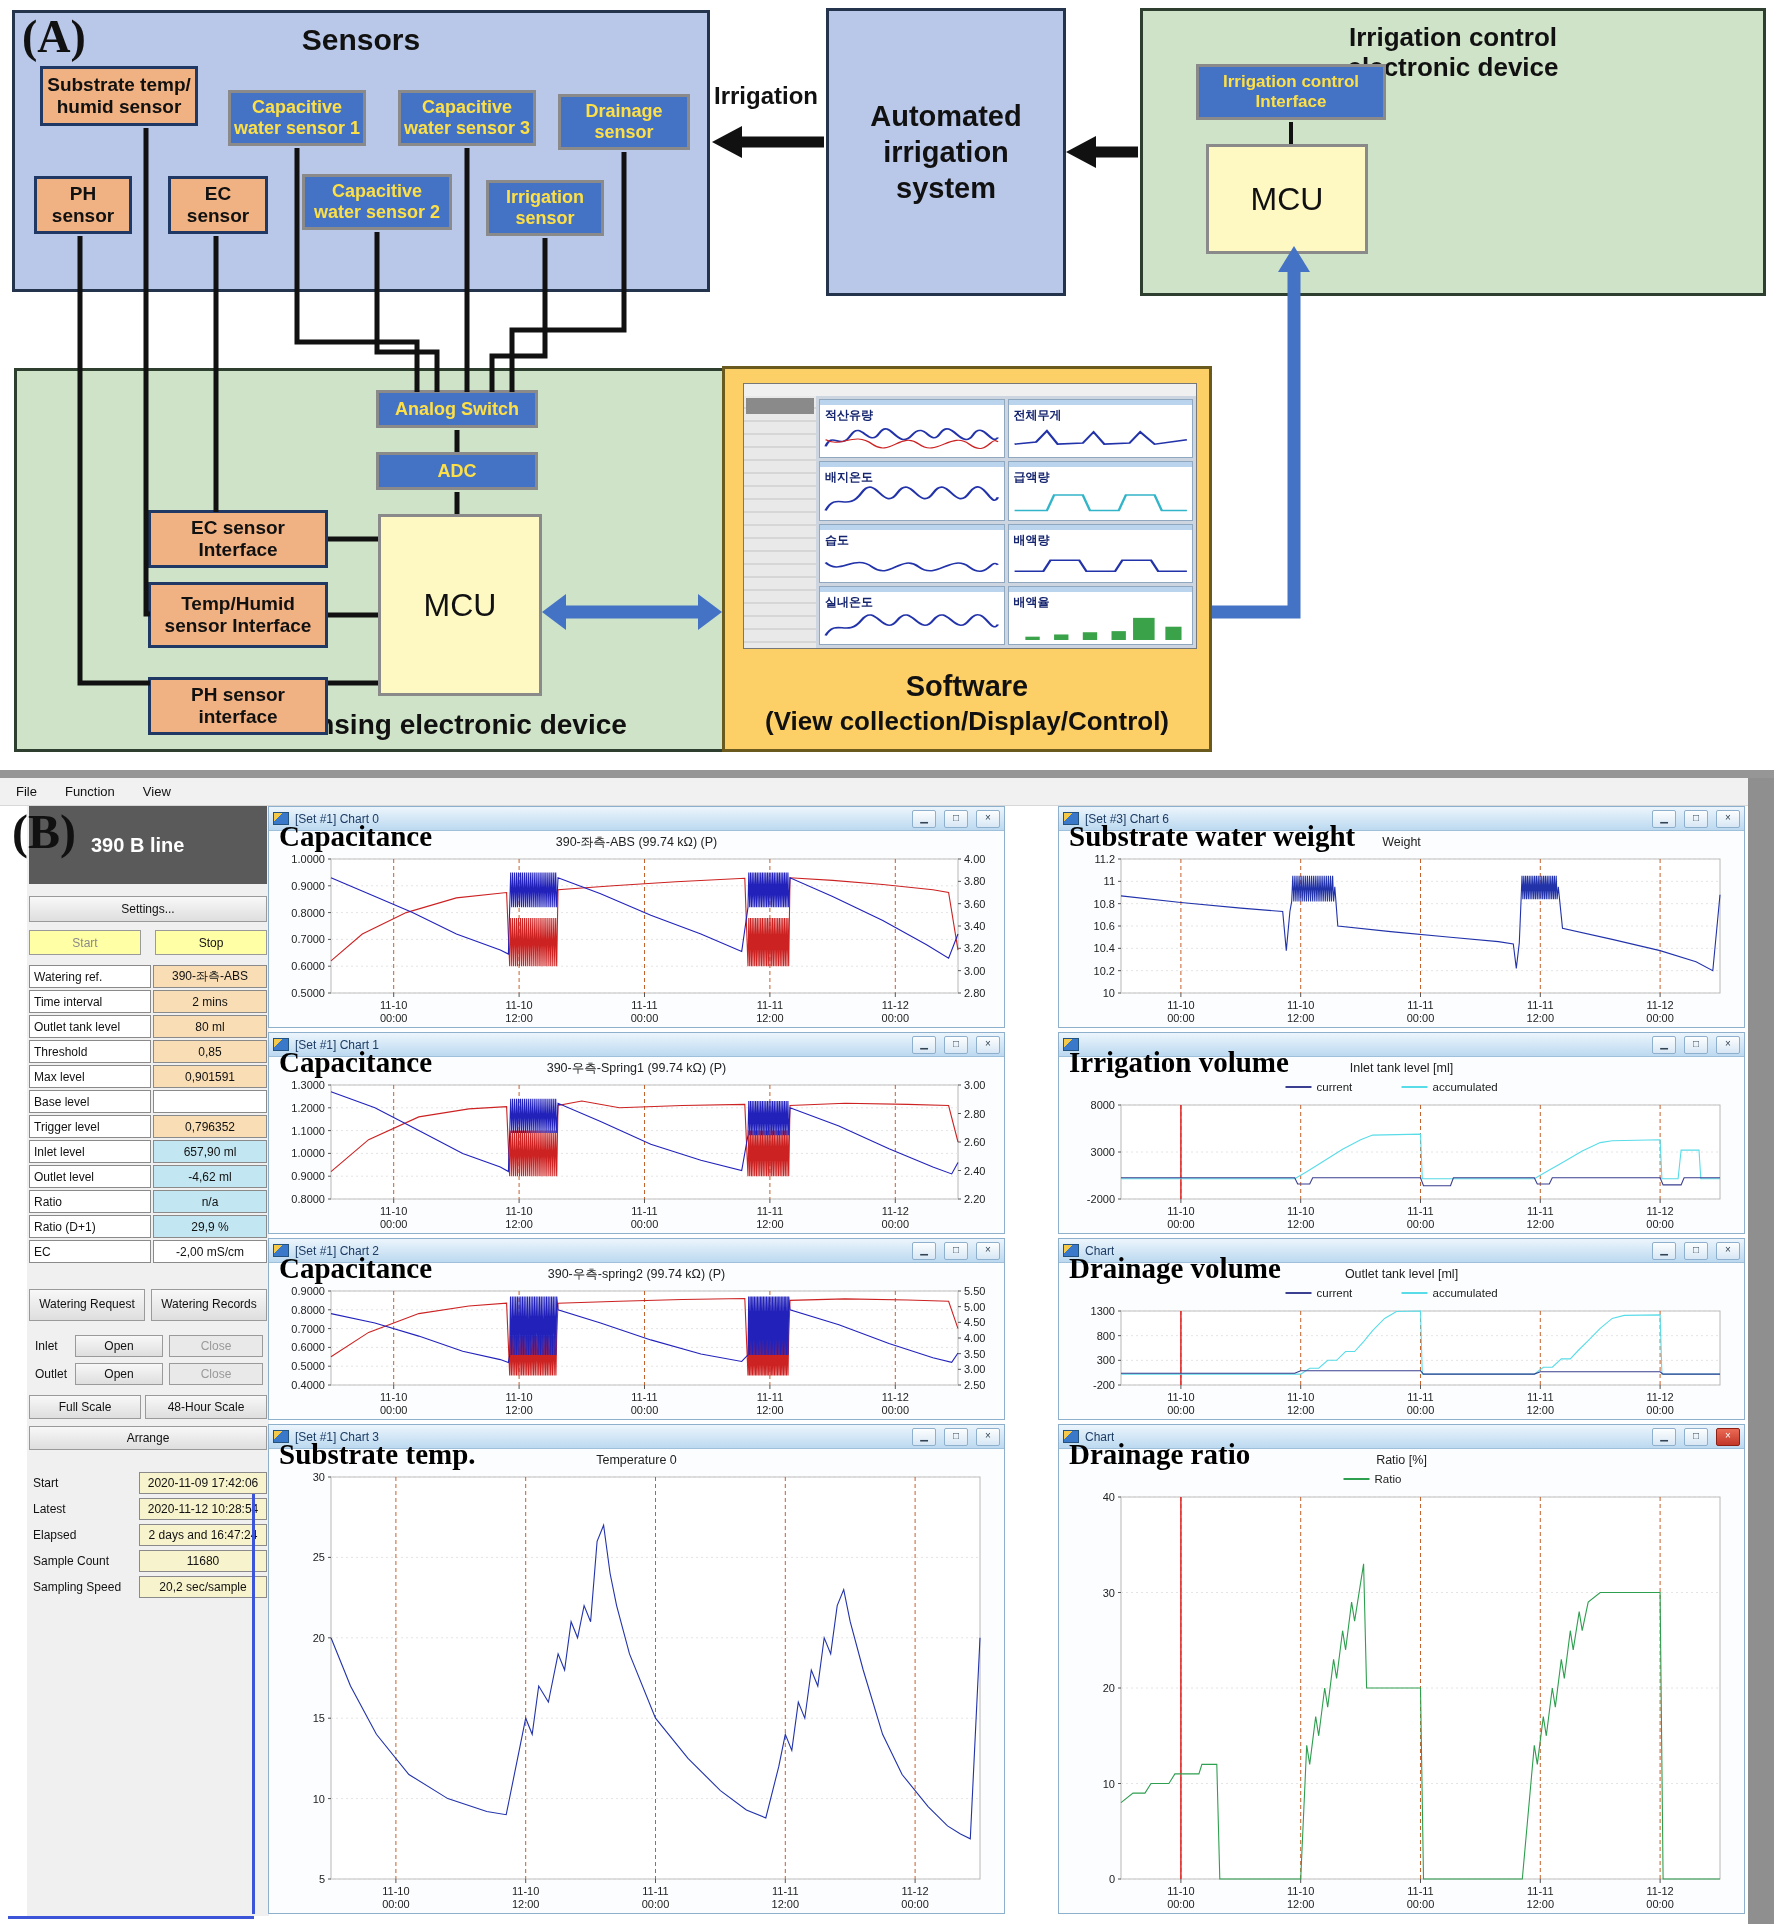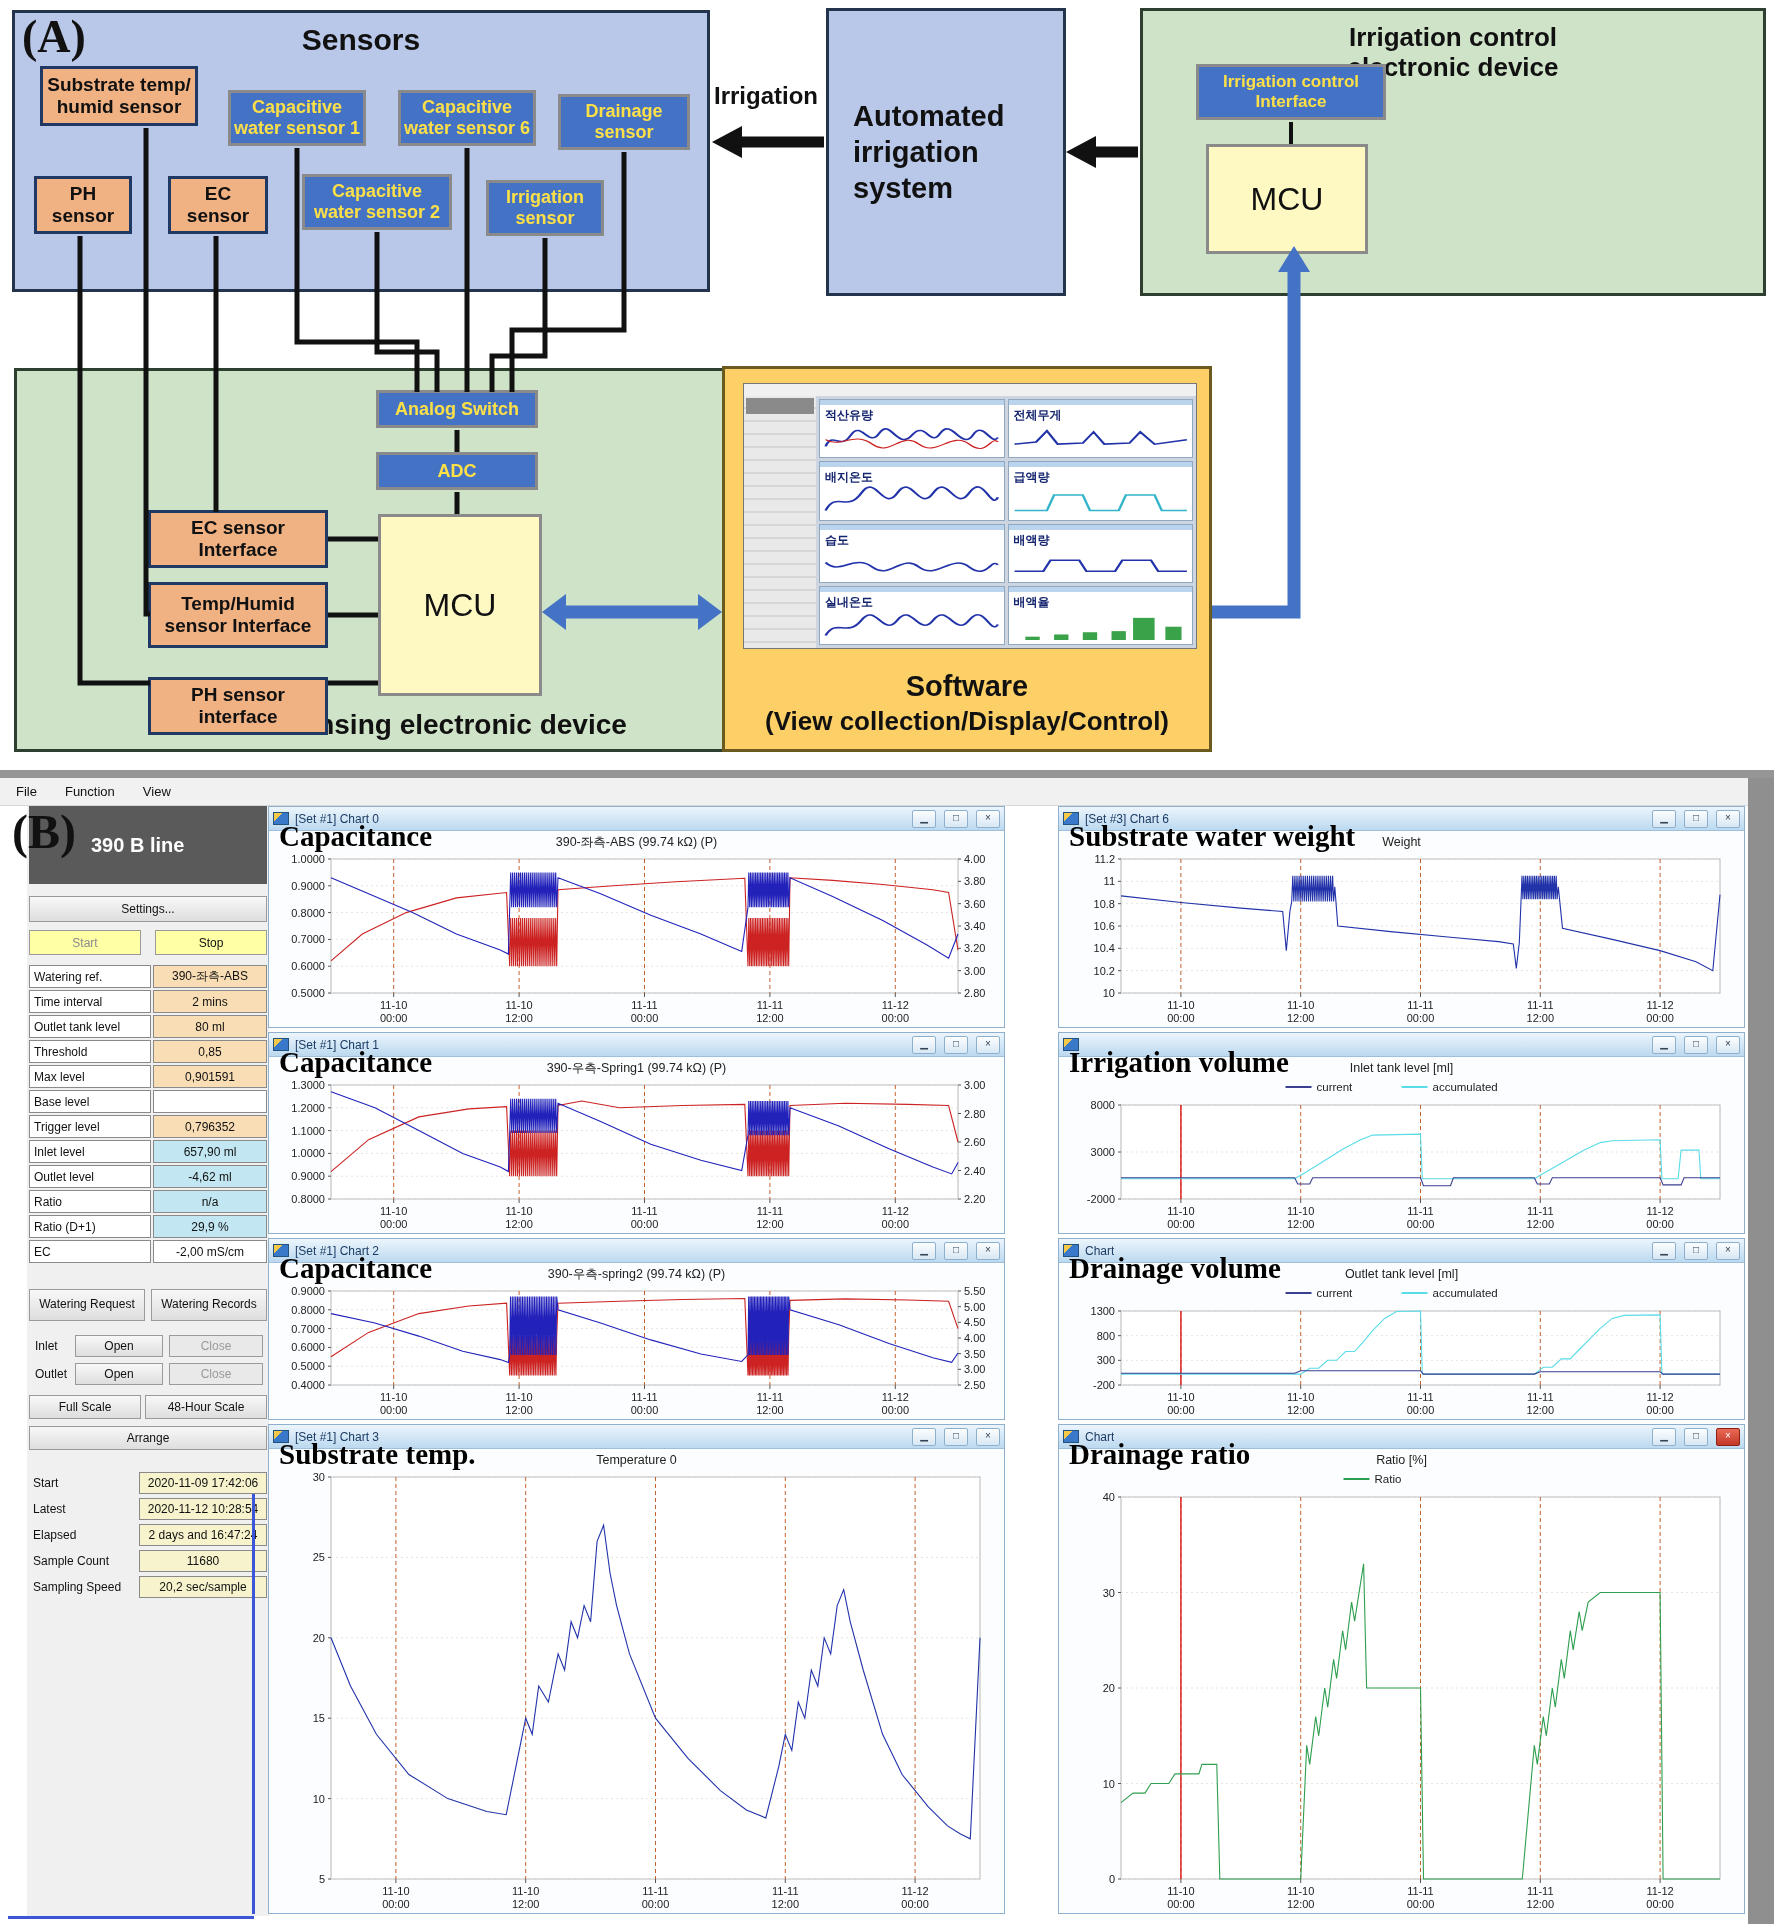--- a/index.html
+++ b/index.html
@@ -11,21 +11,21 @@
   .panel-blue{background:#b9c7e8;border:3px solid #24344d;}
   .panel-green{background:#cfe3c8;border:3px solid #2f3f2f;}
   .panel-yellow{background:#fdd067;border:3px solid #6b5a1e;}
   .orange-box{background:#f0b183;border:3px solid #1f3864;display:flex;align-items:center;justify-content:center;
     text-align:center;font-weight:bold;font-size:19px;line-height:1.15;padding:2px;}
   .blue-box{background:#4472c4;border:3px solid #8a8a8a;color:#fde047;display:flex;align-items:center;justify-content:center;
     text-align:center;font-weight:bold;font-size:18px;line-height:1.15;padding:2px;}
   .mcu-box{background:#fef9c3;border:3px solid #8a8a8a;display:flex;align-items:center;justify-content:center;
     font-weight:normal;font-size:32px;}
   .box-title{position:absolute;top:10px;left:0;width:100%;text-align:center;font-weight:bold;font-size:30px;}
-  .center-text{display:flex;align-items:center;justify-content:center;font-weight:bold;font-size:29px;line-height:1.25;padding:12px 24px;}
+  .center-text{display:flex;align-items:center;justify-content:center;text-align:center;font-weight:bold;font-size:29px;line-height:1.25;padding:12px 24px;}
   .gbox-title{position:absolute;top:12px;left:0;width:100%;text-align:center;font-weight:bold;font-size:26px;line-height:1.15;}
   .gbox-title span{display:inline-block;max-width:330px;}
   .sub-dev-title{position:absolute;bottom:8px;left:0;width:100%;text-align:center;font-weight:bold;font-size:28px;}
   .software-label{position:absolute;bottom:10px;left:0;width:100%;text-align:center;font-weight:bold;line-height:1.3;}
   .software-label .l1{font-size:29px;} .software-label .l2{font-size:26px;}
   .irrig-label{font-weight:bold;font-size:24px;text-align:center;}
   
   .mini-shot{background:#dfe4ea;border:1px solid #777;}
   .mini-menu{position:absolute;top:0;left:0;right:0;height:12px;background:#f0f0f0;border-bottom:1px solid #bbb;}
   .mini-left{position:absolute;top:12px;left:0;bottom:0;width:72px;background:#e4e4e4;border-right:1px solid #aaa;
@@ -95,21 +95,21 @@
     <span class="abs fig-label" style="left:22px;top:10px;">(A)</span>
 
     <div class="abs panel-blue" style="left:12px;top:10px;width:698px;height:282px;">
       <div class="box-title">Sensors</div>
     </div>
     <div class="abs orange-box" style="left:40px;top:66px;width:158px;height:60px;">Substrate temp/ humid sensor</div>
     <div class="abs orange-box" style="left:34px;top:176px;width:98px;height:58px;">PH sensor</div>
     <div class="abs orange-box" style="left:168px;top:176px;width:100px;height:58px;">EC sensor</div>
     <div class="abs blue-box" style="left:228px;top:90px;width:138px;height:56px;">Capacitive water sensor 1</div>
     <div class="abs blue-box" style="left:302px;top:174px;width:150px;height:56px;">Capacitive water sensor 2</div>
-    <div class="abs blue-box" style="left:398px;top:90px;width:138px;height:56px;">Capacitive water sensor 6</div>
+    <div class="abs blue-box" style="left:398px;top:90px;width:138px;height:56px;">Capacitive water sensor 3</div>
     <div class="abs blue-box" style="left:558px;top:94px;width:132px;height:56px;">Drainage sensor</div>
     <div class="abs blue-box" style="left:486px;top:180px;width:118px;height:56px;">Irrigation sensor</div>
 
     <div class="abs irrig-label" style="left:708px;top:82px;width:116px;">Irrigation</div>
 
     <div class="abs panel-blue center-text" style="left:826px;top:8px;width:240px;height:288px;">Automated irrigation system</div>
 
     <div class="abs panel-green" style="left:1140px;top:8px;width:626px;height:288px;">
       <div class="gbox-title"><span>Irrigation control electronic device</span></div>
     </div>

